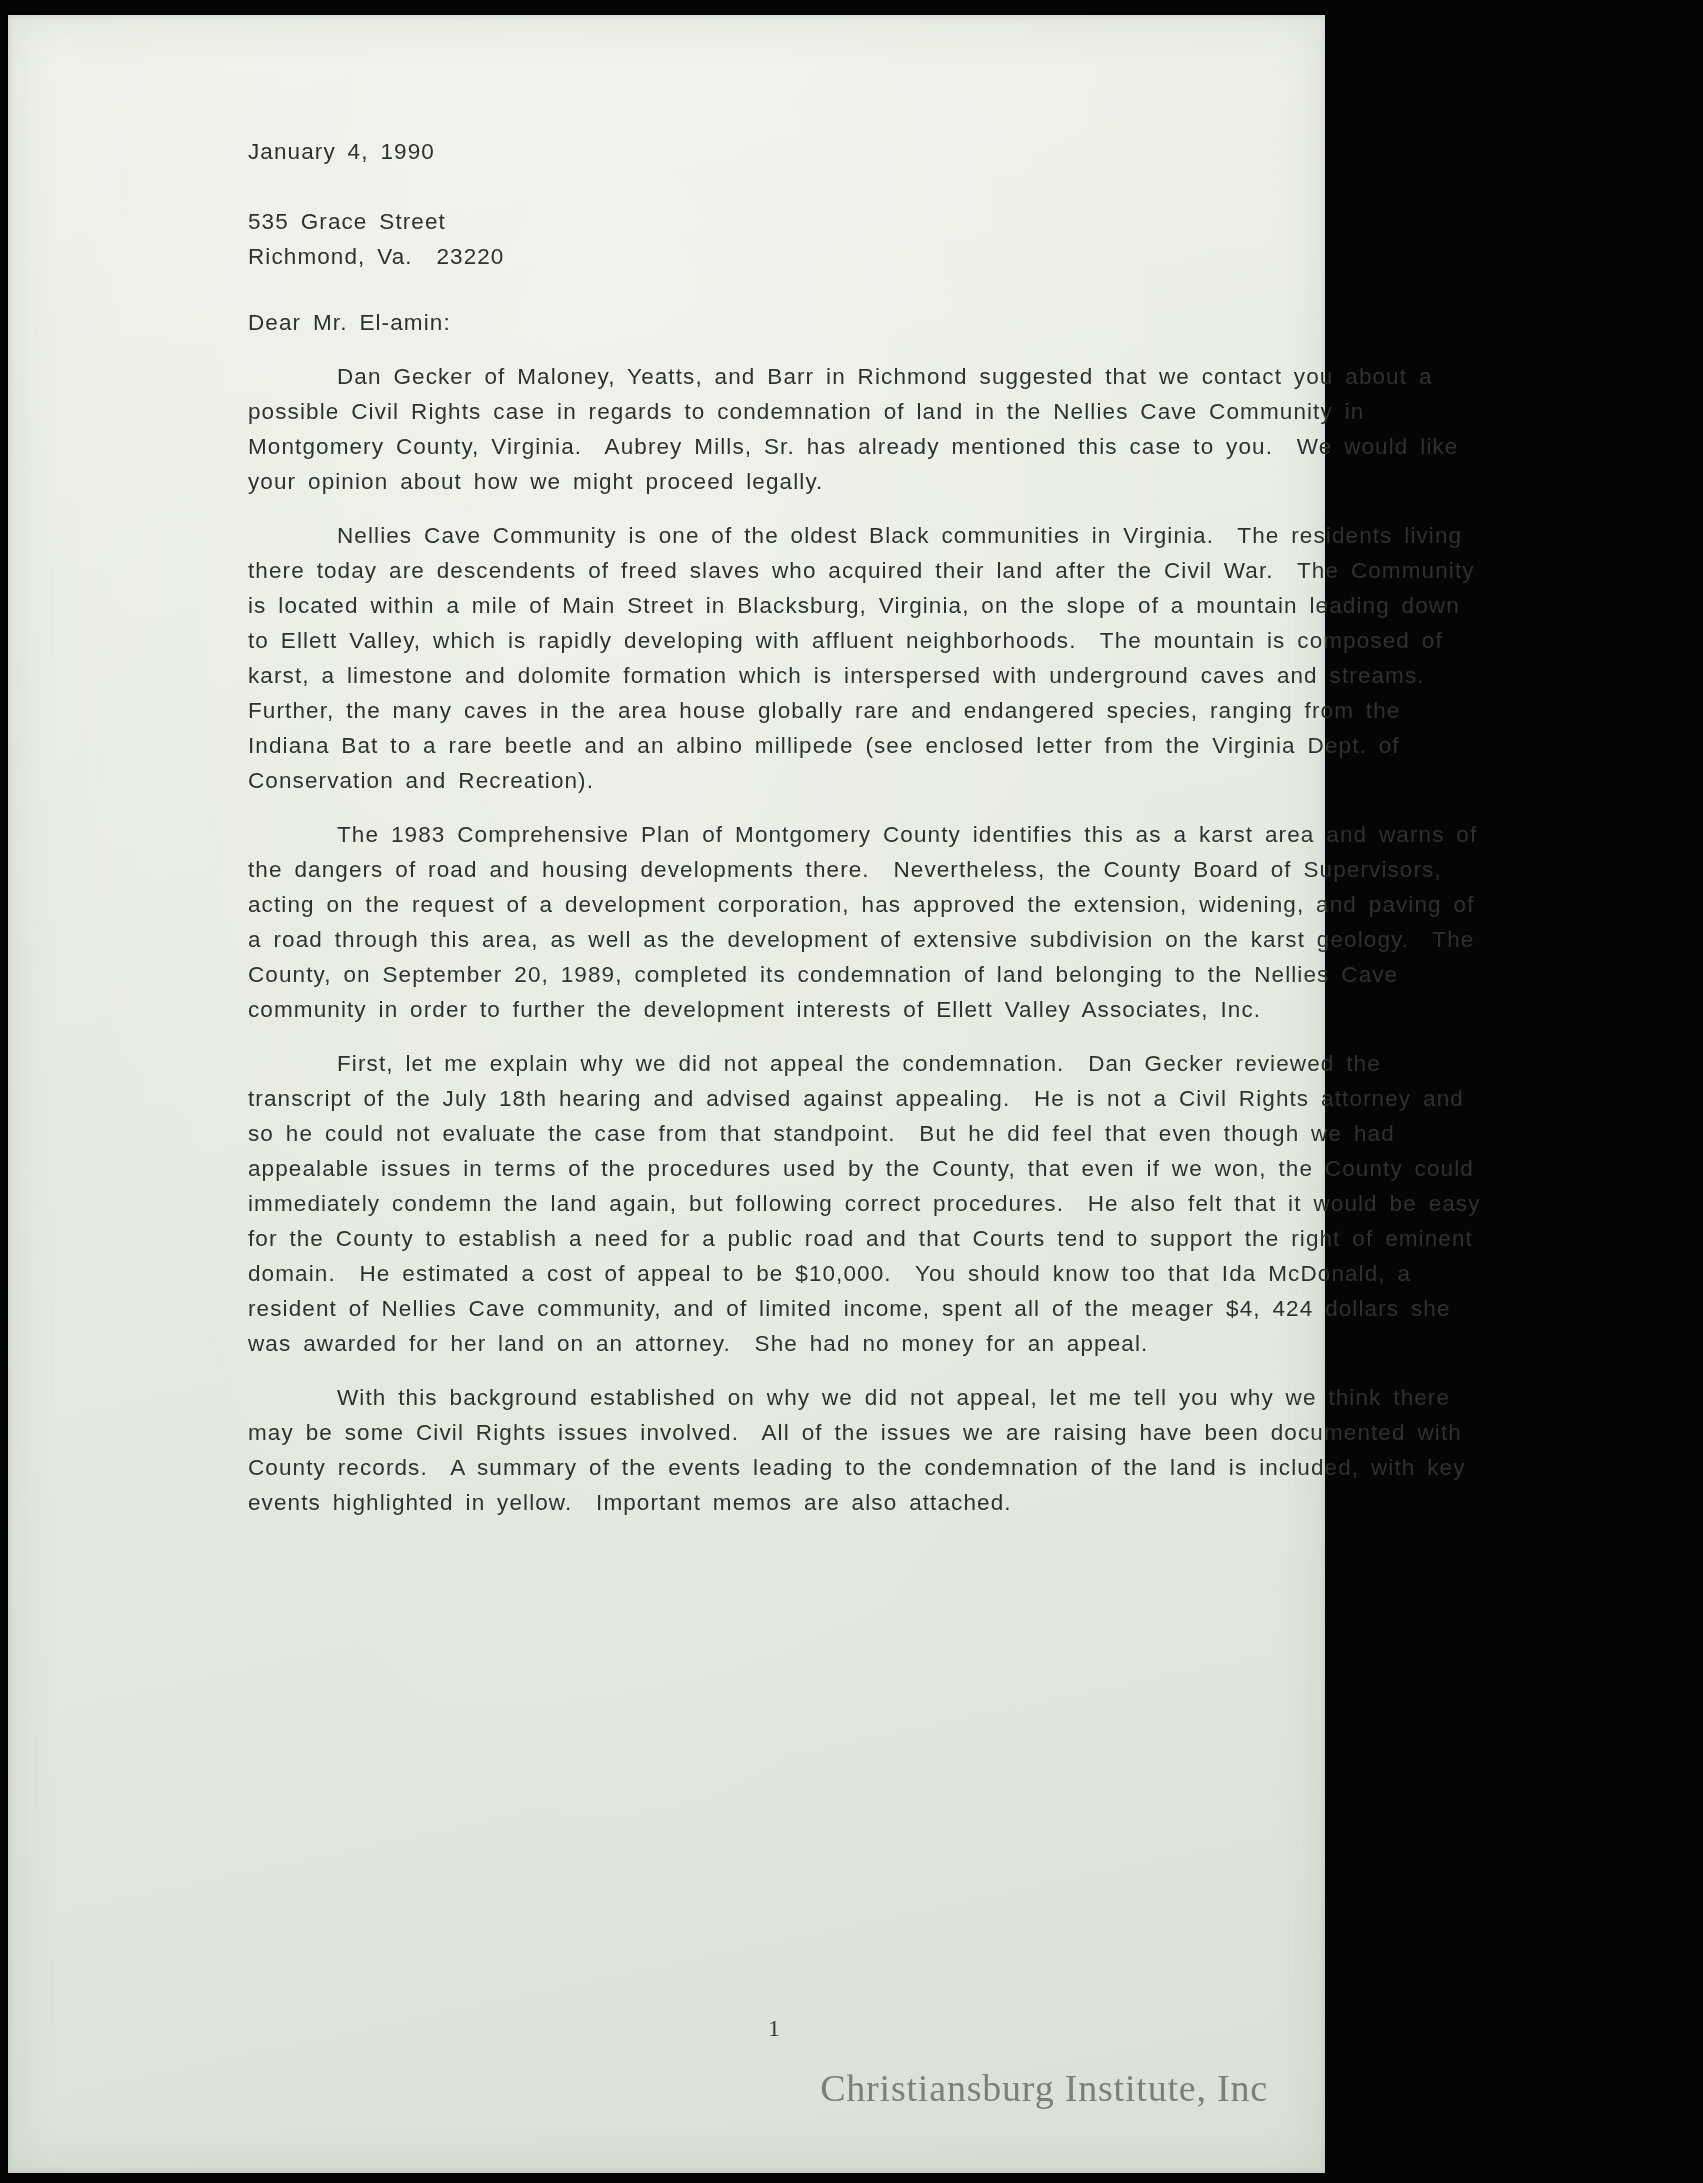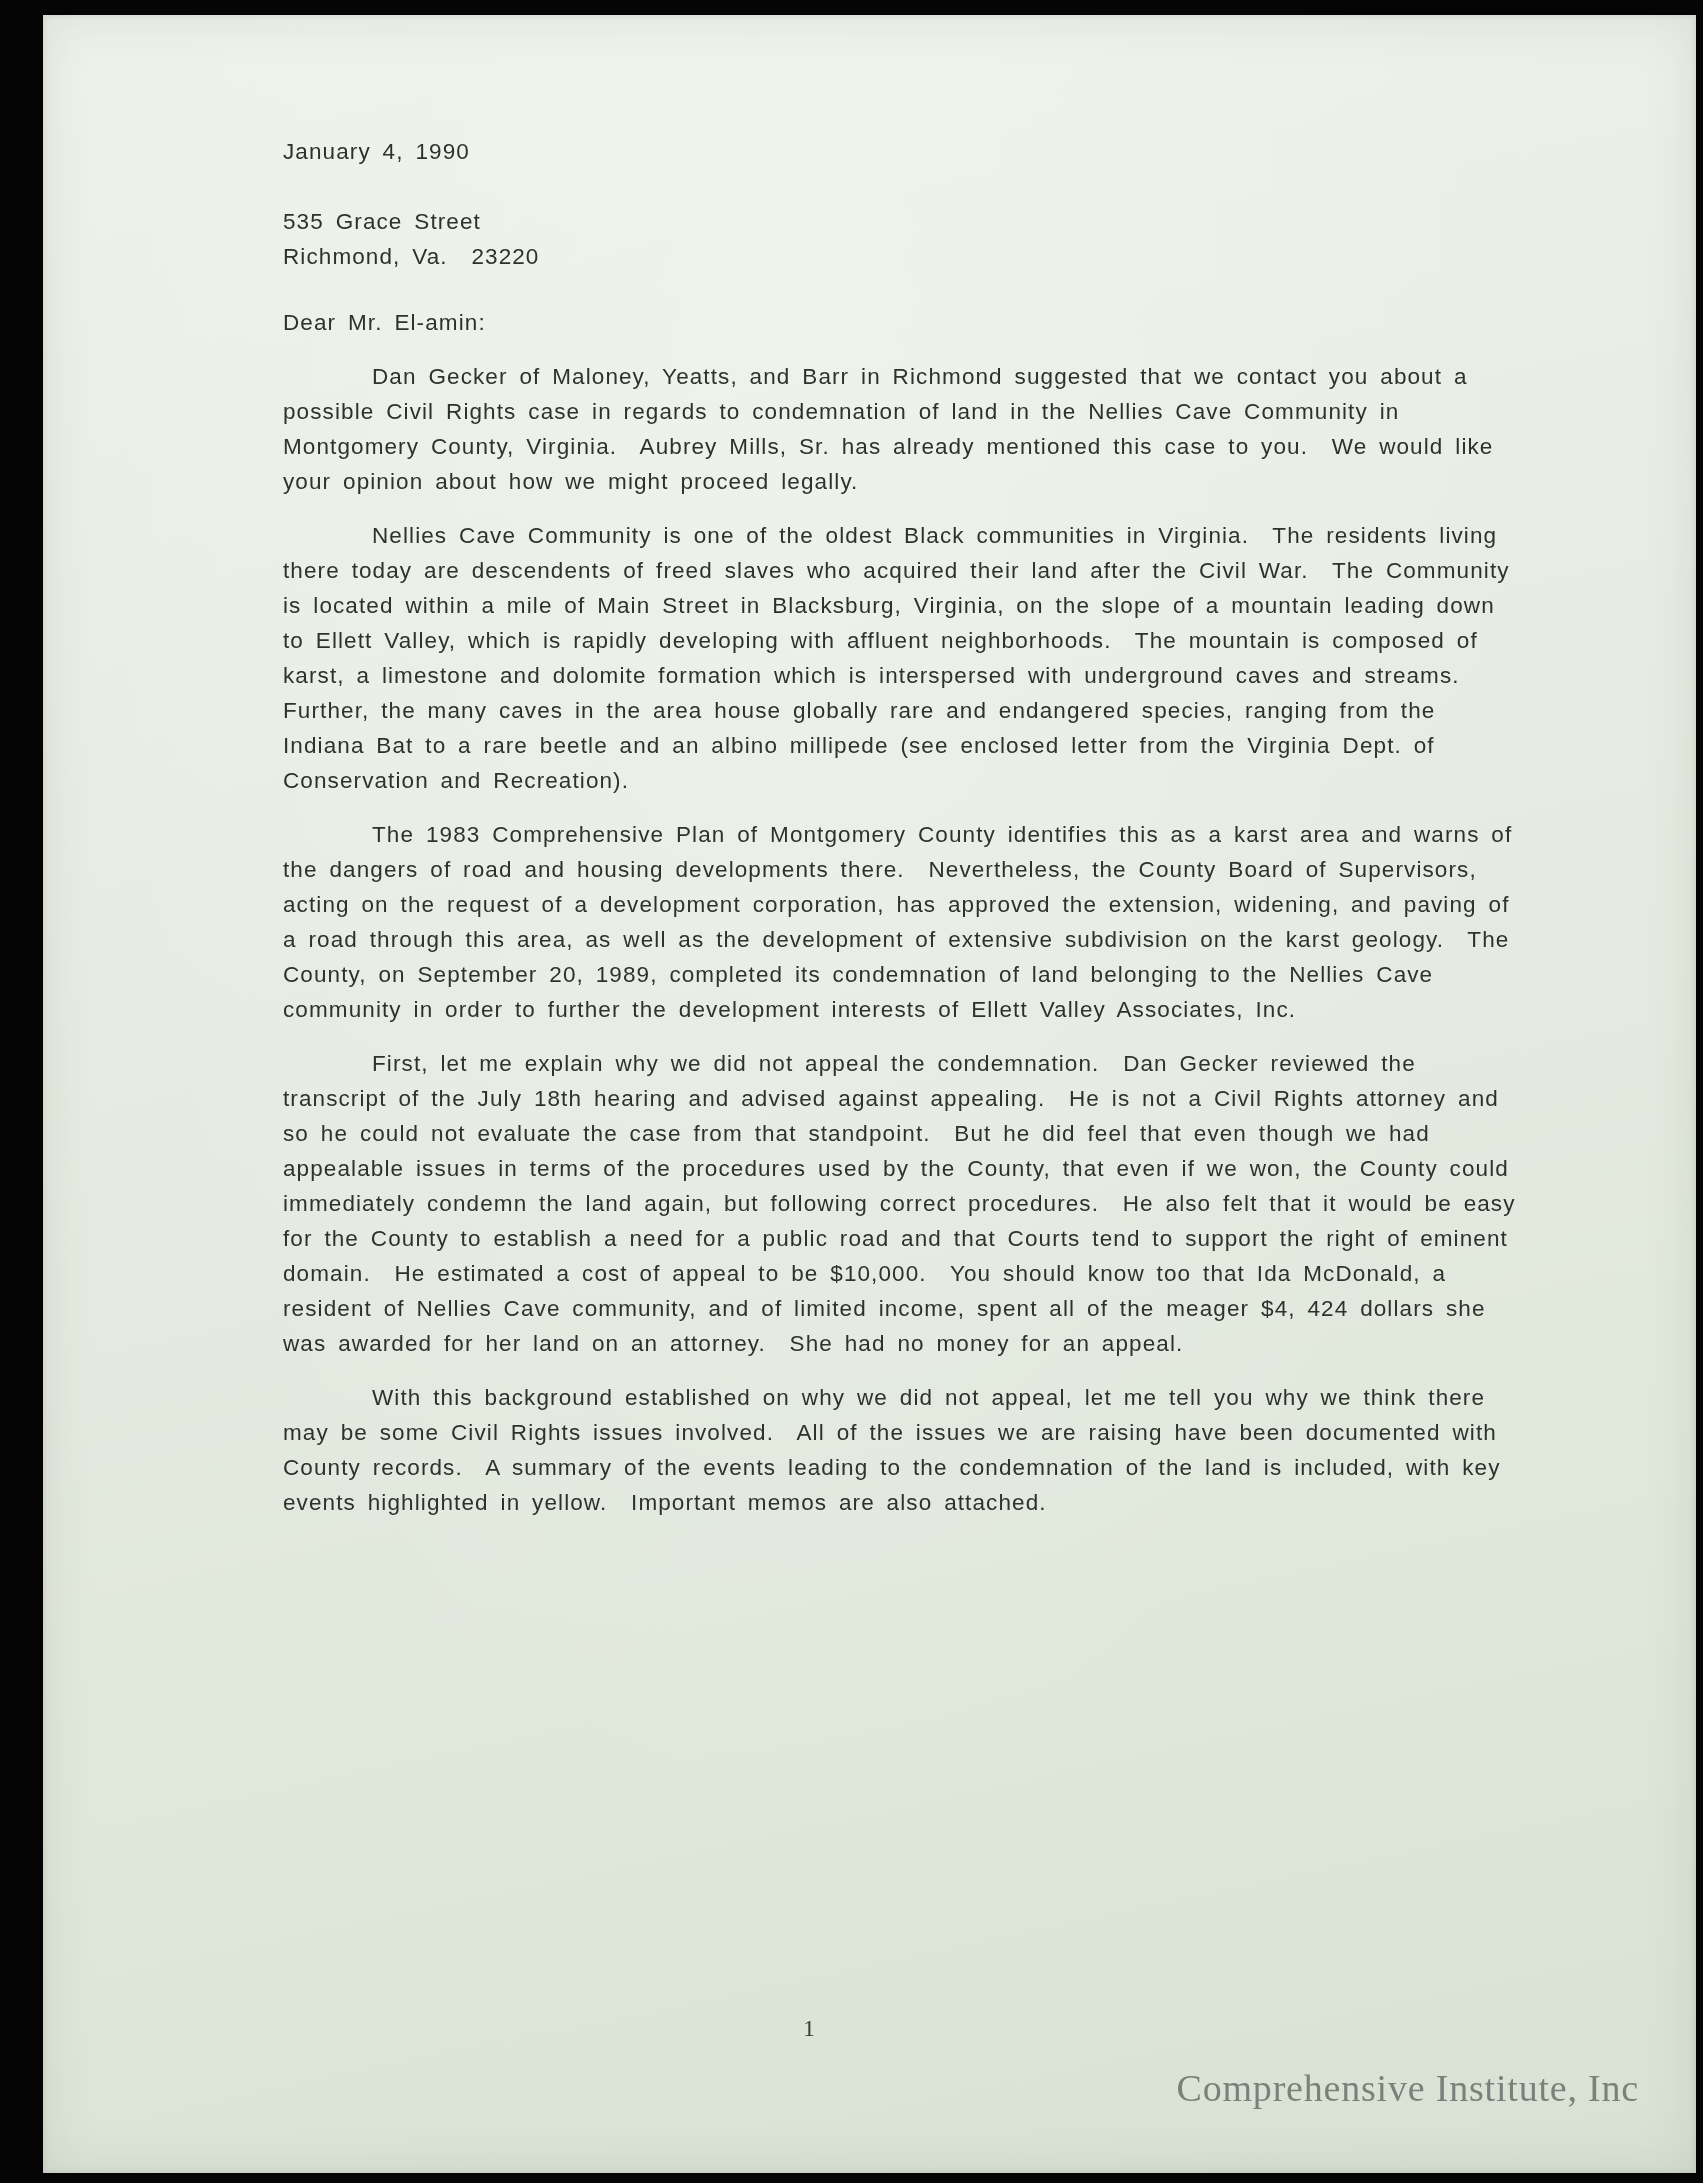--- a/index.html
+++ b/index.html
@@ -14,23 +14,23 @@
   }
 
   .scan-frame {
     position: absolute;
     inset: 0;
     background: #050505;
   }
 
   .paper {
     position: absolute;
-    left: 43px;
+    left: 8px;
     top: 15px;
-    width: 1653px;
+    width: 1317px;
     height: 2158px;
     background:
       radial-gradient(ellipse at 46% 22%, rgba(255,255,255,0.22), rgba(255,255,255,0) 60%),
       linear-gradient(168deg, #eef2e9 0%, #e7ece2 40%, #e0e7db 72%, #d9e1d4 100%);
     box-shadow:
       inset 0 0 53px rgba(60,70,55,0.10),
       inset 0 0 6px rgba(40,45,38,0.12),
       0 0 3px rgba(0,0,0,0.9);
   }
 
@@ -116,17 +116,17 @@
       <p class="para">The 1983 Comprehensive Plan of Montgomery County identifies this as a karst area and warns of the dangers of road and housing developments there.  Nevertheless, the County Board of Supervisors, acting on the request of a development corporation, has approved the extension, widening, and paving of a road through this area, as well as the development of extensive subdivision on the karst geology.  The County, on September 20, 1989, completed its condemnation of land belonging to the Nellies Cave community in order to further the development interests of Ellett Valley Associates, Inc.</p>
 
       <p class="para">First, let me explain why we did not appeal the condemnation.  Dan Gecker reviewed the transcript of the July 18th hearing and advised against appealing.  He is not a Civil Rights attorney and so he could not evaluate the case from that standpoint.  But he did feel that even though we had appealable issues in terms of the procedures used by the County, that even if we won, the County could immediately condemn the land again, but following correct procedures.  He also felt that it would be easy for the County to establish a need for a public road and that Courts tend to support the right of eminent domain.  He estimated a cost of appeal to be $10,000.  You should know too that Ida McDonald, a resident of Nellies Cave community, and of limited income, spent all of the meager $4, 424 dollars she was awarded for her land on an attorney.  She had no money for an appeal.</p>
 
       <p class="para">With this background established on why we did not appeal, let me tell you why we think there may be some Civil Rights issues involved.  All of the issues we are raising have been documented with County records.  A summary of the events leading to the condemnation of the land is included, with key events highlighted in yellow.  Important memos are also attached.</p>
 
     </div>
 
     <div class="page-number">1</div>
 
-    <div class="watermark">Comprehensive Institute, Inc</div>
+    <div class="watermark">Christiansburg Institute, Inc</div>
 
   </div>
 </div>
 
 
 </body></html>

